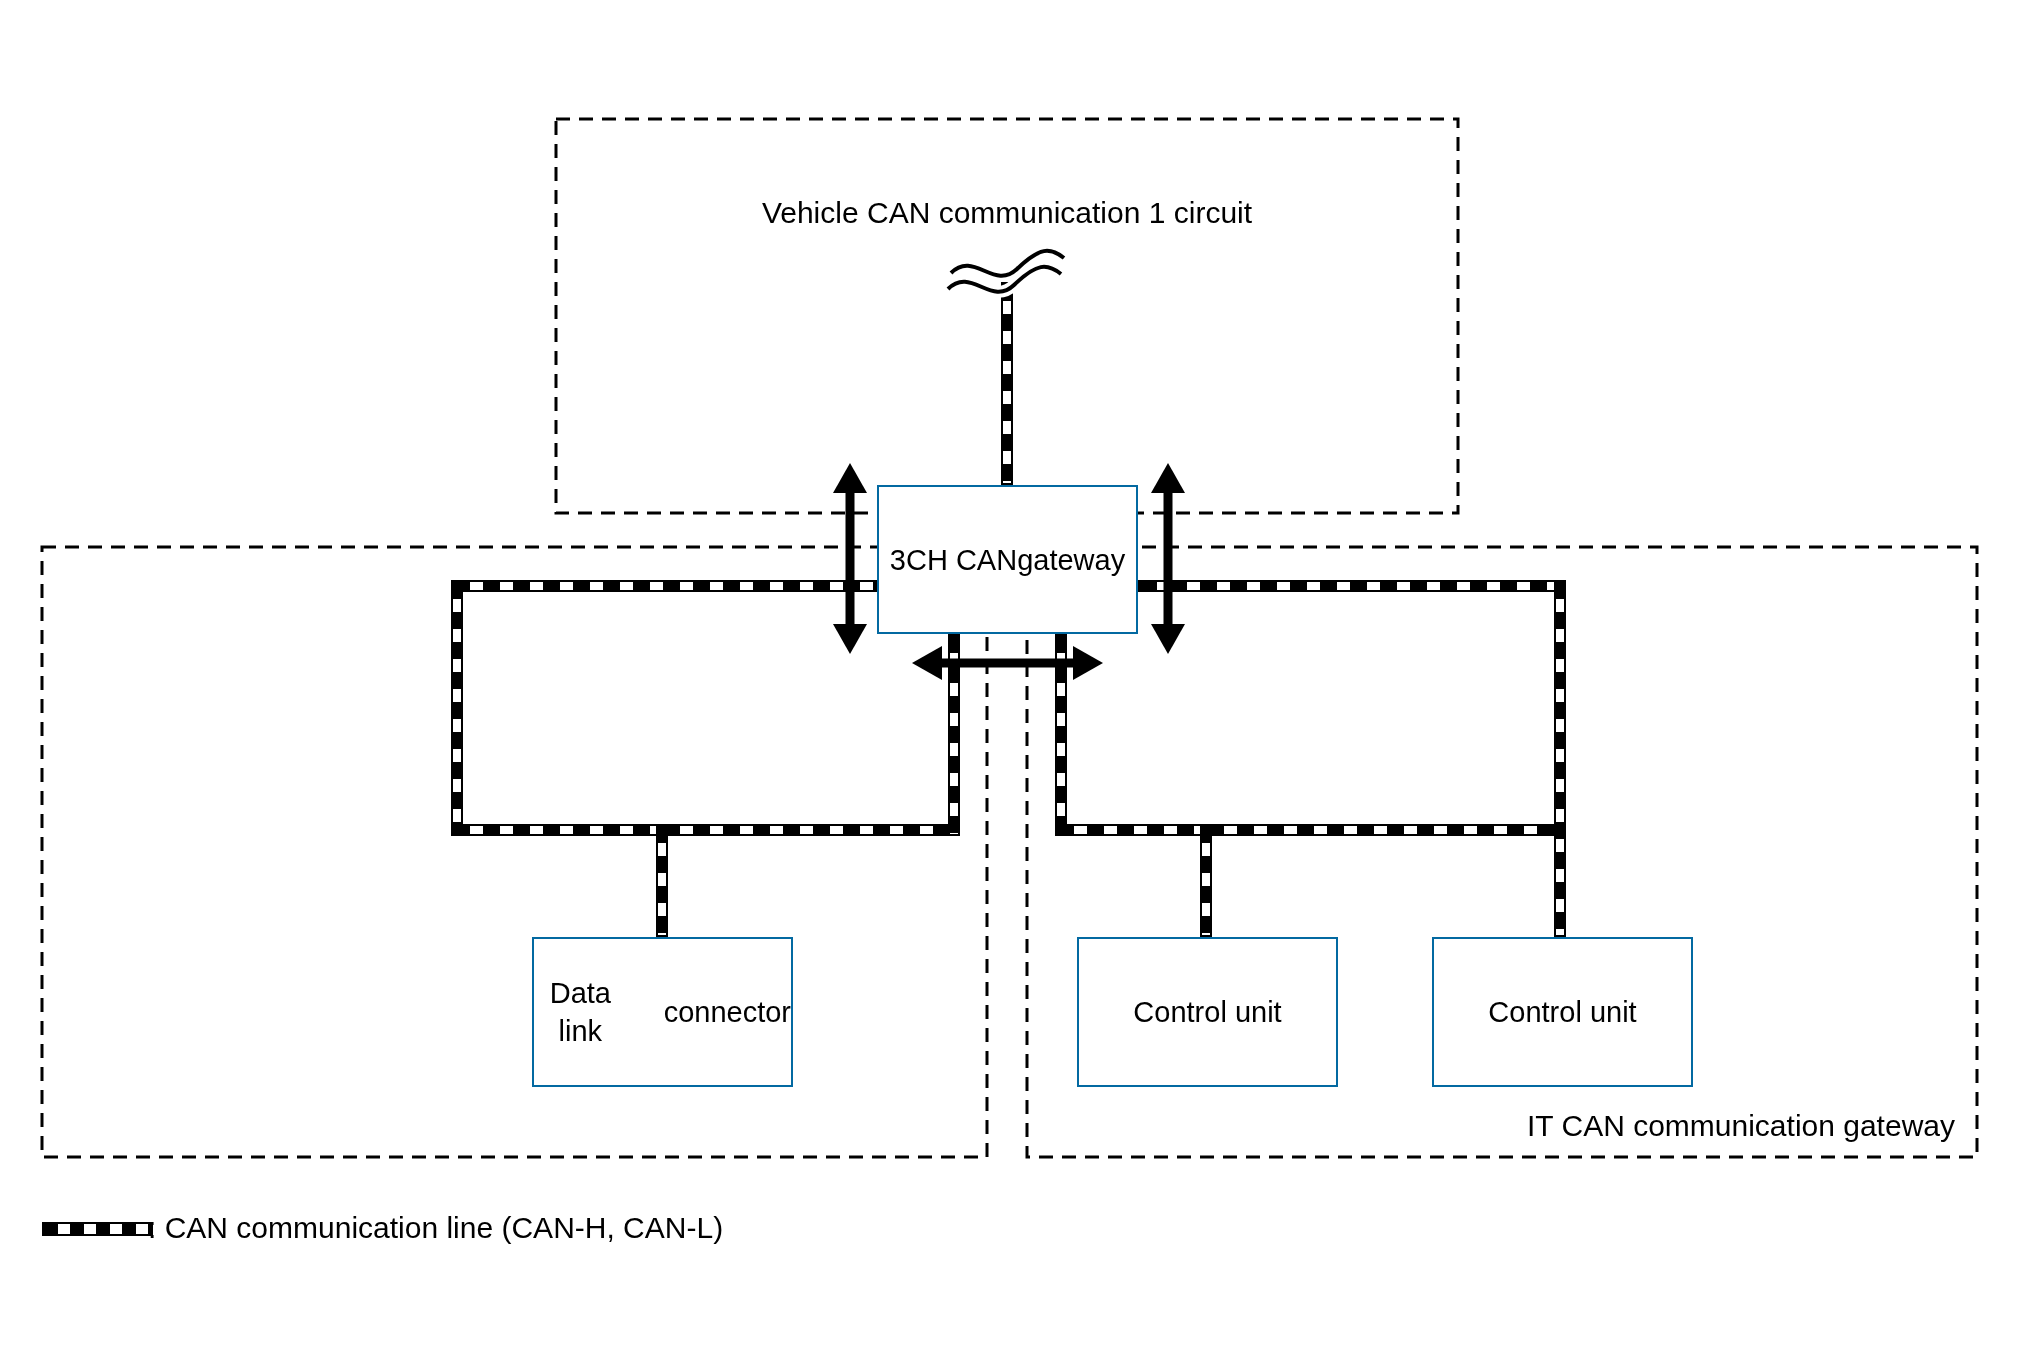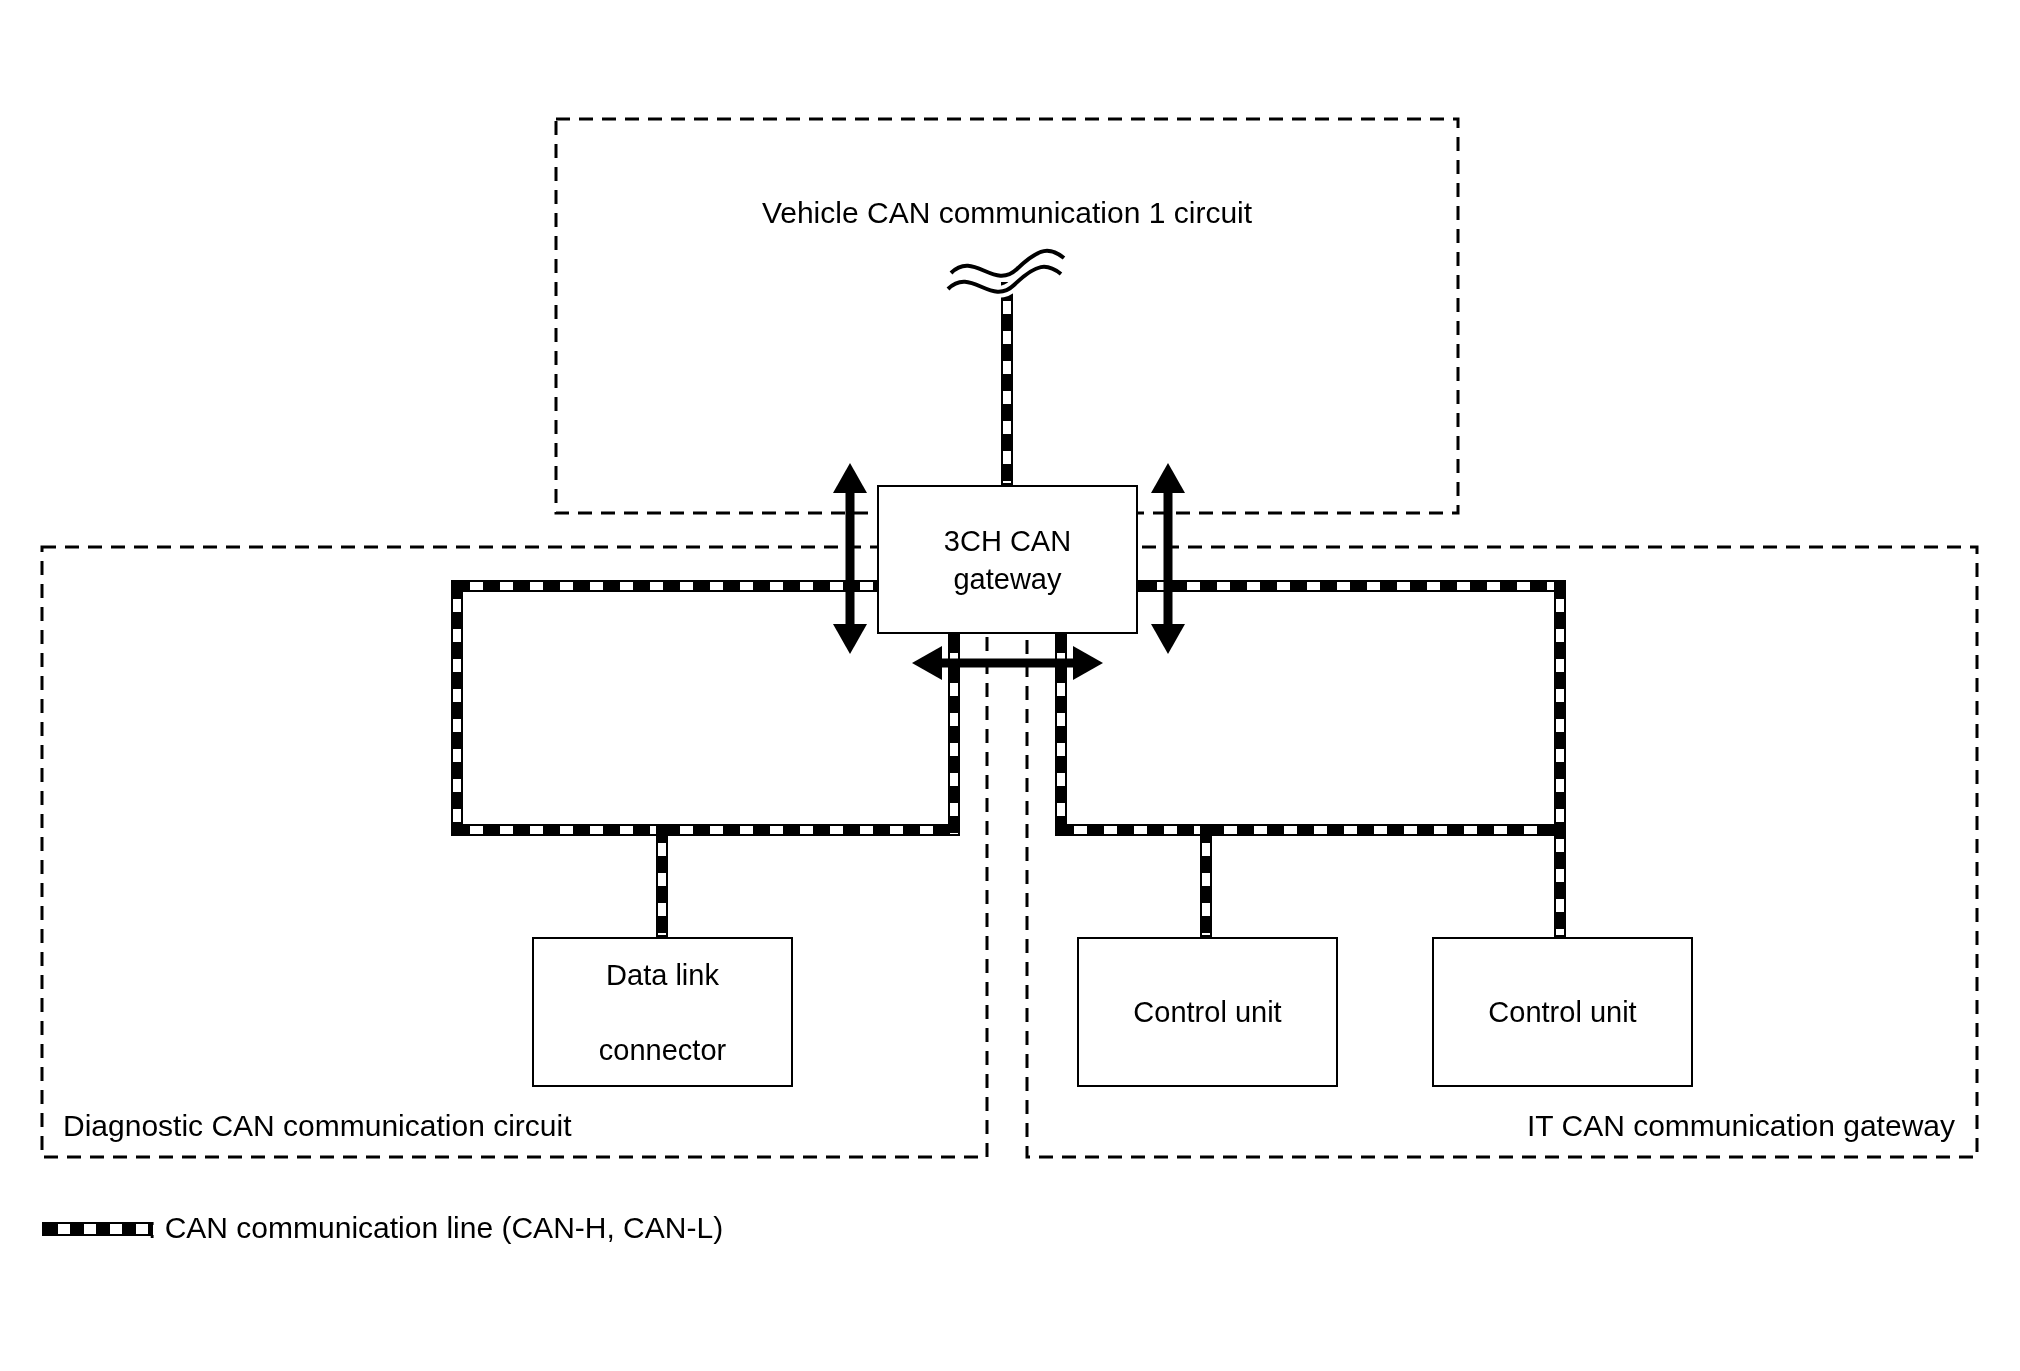--- a/index.html
+++ b/index.html
@@ -7,22 +7,22 @@
     position:relative;width:2020px;height:1371px;background:#fff;overflow:hidden;
     font-family:"Liberation Sans","DejaVu Sans",sans-serif;color:#000;
   }
   .layer{position:absolute;left:0;top:0;width:2020px;height:1371px;pointer-events:none;}
   
   .can{position:absolute;box-sizing:border-box;border:2px solid #000;}
   .can-h{height:12px;background:repeating-linear-gradient(90deg,#000 0 17px,#fff 17px 30px);}
   .can-v{width:12px;background:repeating-linear-gradient(180deg,#000 0 17px,#fff 17px 30px);}
   
   .node{
-    position:absolute;box-sizing:border-box;background:#fff;border:2px solid #000000;
-    display:flex;flex-direction:column;align-items:center;justify-content:center;
+    position:absolute;box-sizing:border-box;background:#fff;border:2px solid #0369a1;
+    display:flex;flex-direction:row;align-items:center;justify-content:center;
     font-size:29px;line-height:38px;text-align:center;
   }
   .lbl{position:absolute;font-size:30px;line-height:32px;white-space:nowrap;}
   .legend-sample{
     position:absolute;left:42px;top:1222px;width:111px;height:14px;box-sizing:border-box;
     border:2px solid #000;background:repeating-linear-gradient(90deg,#000 0 14px,#fff 14px 26px);
   }
 </style>
 </head>
 <body>
@@ -56,21 +56,20 @@
     <span>connector</span>
   </div>
   <div class="node" style="left:1077px;top:937px;width:261px;height:150px;">
     <span>Control unit</span>
   </div>
   <div class="node" style="left:1432px;top:937px;width:261px;height:150px;">
     <span>Control unit</span>
   </div>
 
   <div class="lbl" style="left:556px;top:197px;width:902px;text-align:center;">Vehicle CAN communication 1 circuit</div>
-  <div class="lbl" style="left:63px;top:1110px;">Diagnostic CAN communication circuit</div>
   <div class="lbl" style="right:65px;top:1110px;">IT CAN communication gateway</div>
 
   <svg class="layer" viewBox="0 0 2020 1371">
     <g>
       <path d="M951,273 C974,250 994,291 1017,269 S1050,247 1064,258" fill="none" stroke="#fff" stroke-width="12"></path>
       <path d="M948,289 C971,266 991,307 1014,285 S1047,263 1061,274" fill="none" stroke="#fff" stroke-width="12"></path>
       <path d="M951,273 C974,250 994,291 1017,269 S1050,247 1064,258" fill="none" stroke="#000" stroke-width="4"></path>
       <path d="M948,289 C971,266 991,307 1014,285 S1047,263 1061,274" fill="none" stroke="#000" stroke-width="4"></path>
     </g>
     <g>

